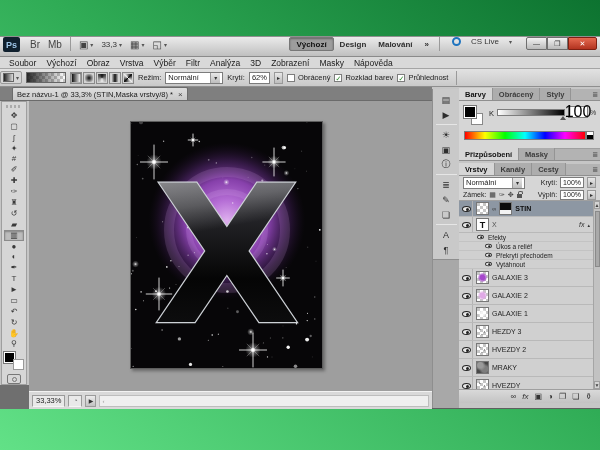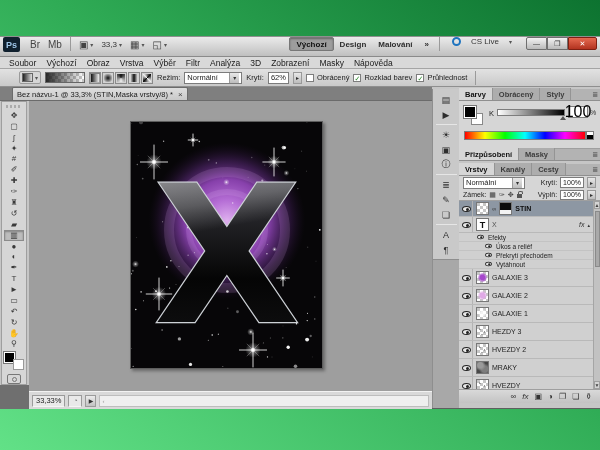--- a/index.html
+++ b/index.html
@@ -19,21 +19,21 @@
   .cslive{display:flex;align-items:center;gap:10px;font-size:8px;color:#333;margin:0 8px}
   .csring{width:9px;height:9px;border:2px solid #1f74bf;border-radius:50%;display:inline-block}
   .winbtns{display:flex;margin-left:6px}
   .wb{width:21px;height:13px;border:1px solid #6f6f6f;background:linear-gradient(#f2f2f2,#b9b9b9);font-size:7px;display:flex;align-items:center;justify-content:center;color:#333}
   .wb.min{border-radius:2px 0 0 2px}
   .wb.close{width:29px;background:linear-gradient(#e66a50,#b23320);color:#fff;border-color:#7e2012;border-radius:0 2px 2px 0}
   
   .menubar{position:absolute;left:0;top:20px;width:600px;height:12px;background:#d9d9d9;border-bottom:1px solid #a5a5a5;display:flex;align-items:center;font-size:8.5px;color:#1a1a1a;padding-left:4px}
   .menu{padding:0 5px}
   
-  .optionsbar{position:absolute;left:0;top:32px;width:600px;height:18px;background:linear-gradient(#e2e2e2,#c9c9c9);border-bottom:1px solid #8f8f8f;display:flex;align-items:center;font-size:7.5px;color:#222;padding:0 19px;gap:4px}
+  .optionsbar{position:absolute;left:0;top:32px;width:600px;height:18px;background:linear-gradient(#e2e2e2,#c9c9c9);border-bottom:1px solid #8f8f8f;display:flex;align-items:center;font-size:7.5px;color:#222;padding:0 0;gap:4px}
   .presetbox{display:flex;align-items:center;gap:2px;border:1px solid #9a9a9a;border-radius:2px;height:13px;padding:0 2px;background:#d6d6d6}
   .gswatch{width:11px;height:9px;background:linear-gradient(to right,#222,#ddd);border:1px solid #666}
   .gpreview{width:40px;height:11px;border:1px solid #666;background:repeating-conic-gradient(#fff 0 25%,#c9c9c9 0 50%) 0 0/6px 6px;position:relative}
   .gpreview::after{content:"";position:absolute;inset:0;background:linear-gradient(to right,rgba(30,30,30,.95),rgba(30,30,30,0))}
   .gtypes{display:flex;gap:1px}
   .gt{width:12px;height:12px;border:1px solid #8a8a8a;background:#d2d2d2;display:flex;align-items:center;justify-content:center}
   .gt span{width:8px;height:8px;display:block}
   .gt.sel{background:#b5b5b5;box-shadow:inset 0 1px 2px rgba(0,0,0,.4)}
   .g-lin{background:linear-gradient(to right,#111,#eee)}
   .g-rad{background:radial-gradient(circle,#111,#eee)}

